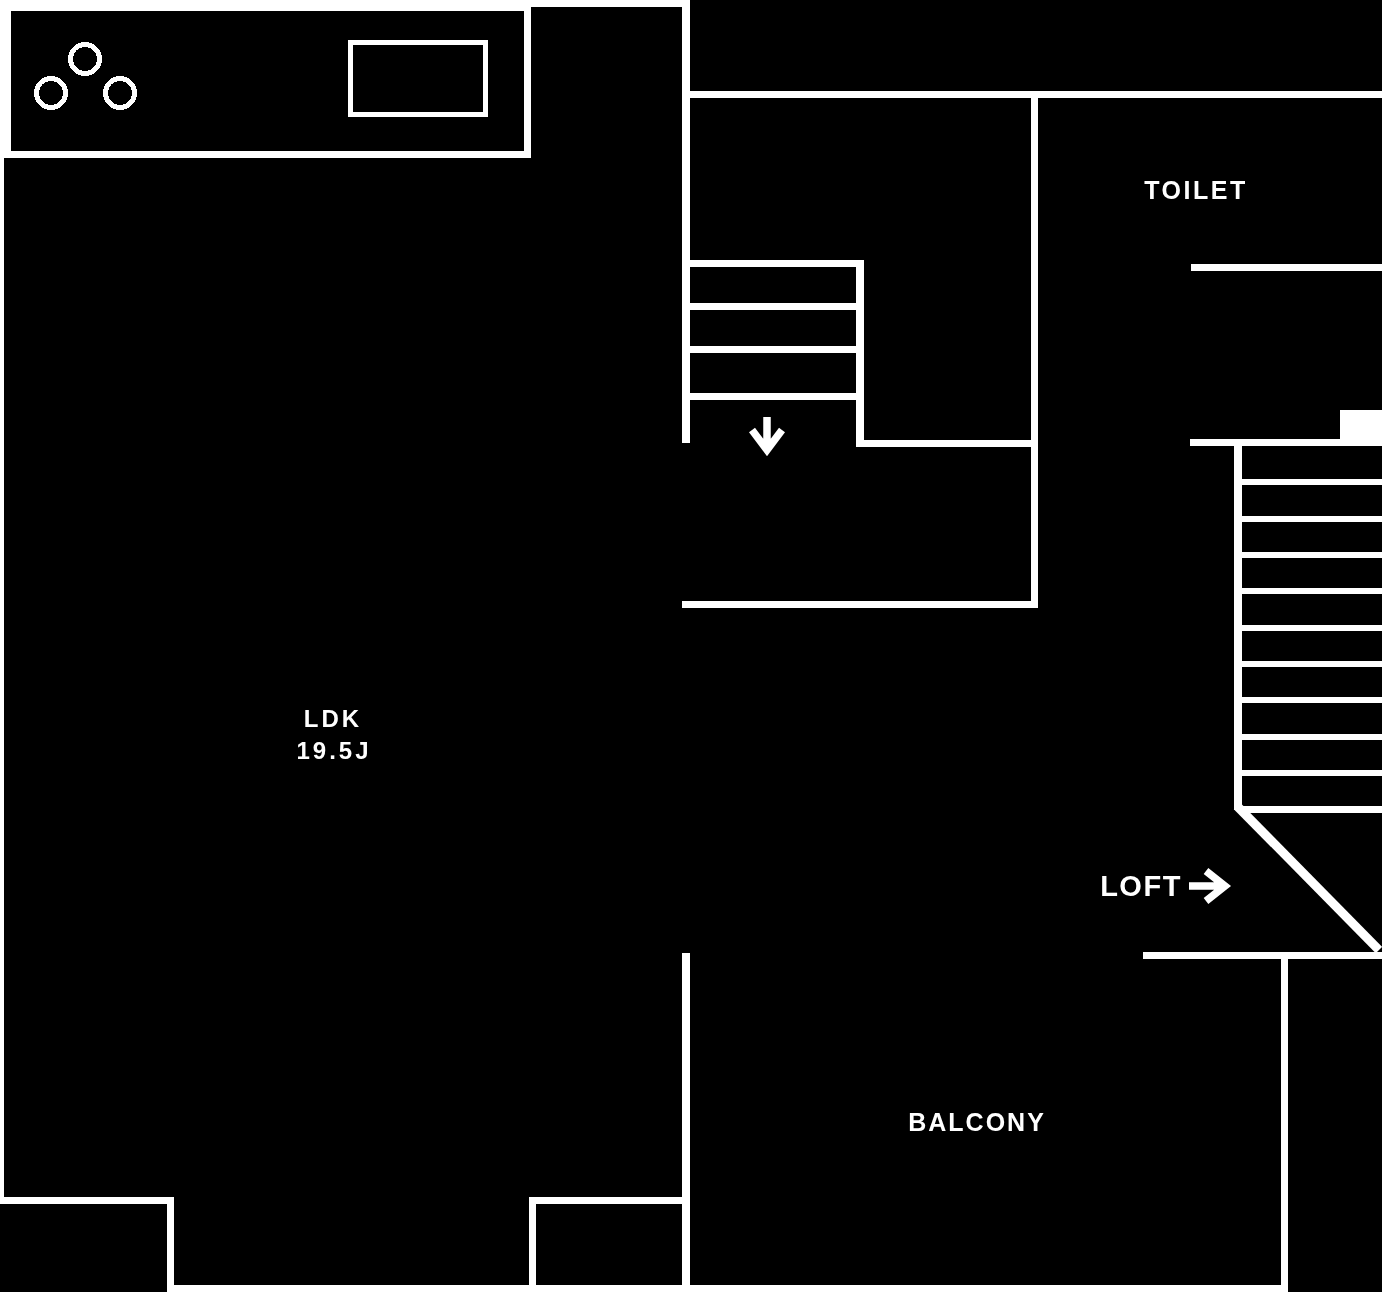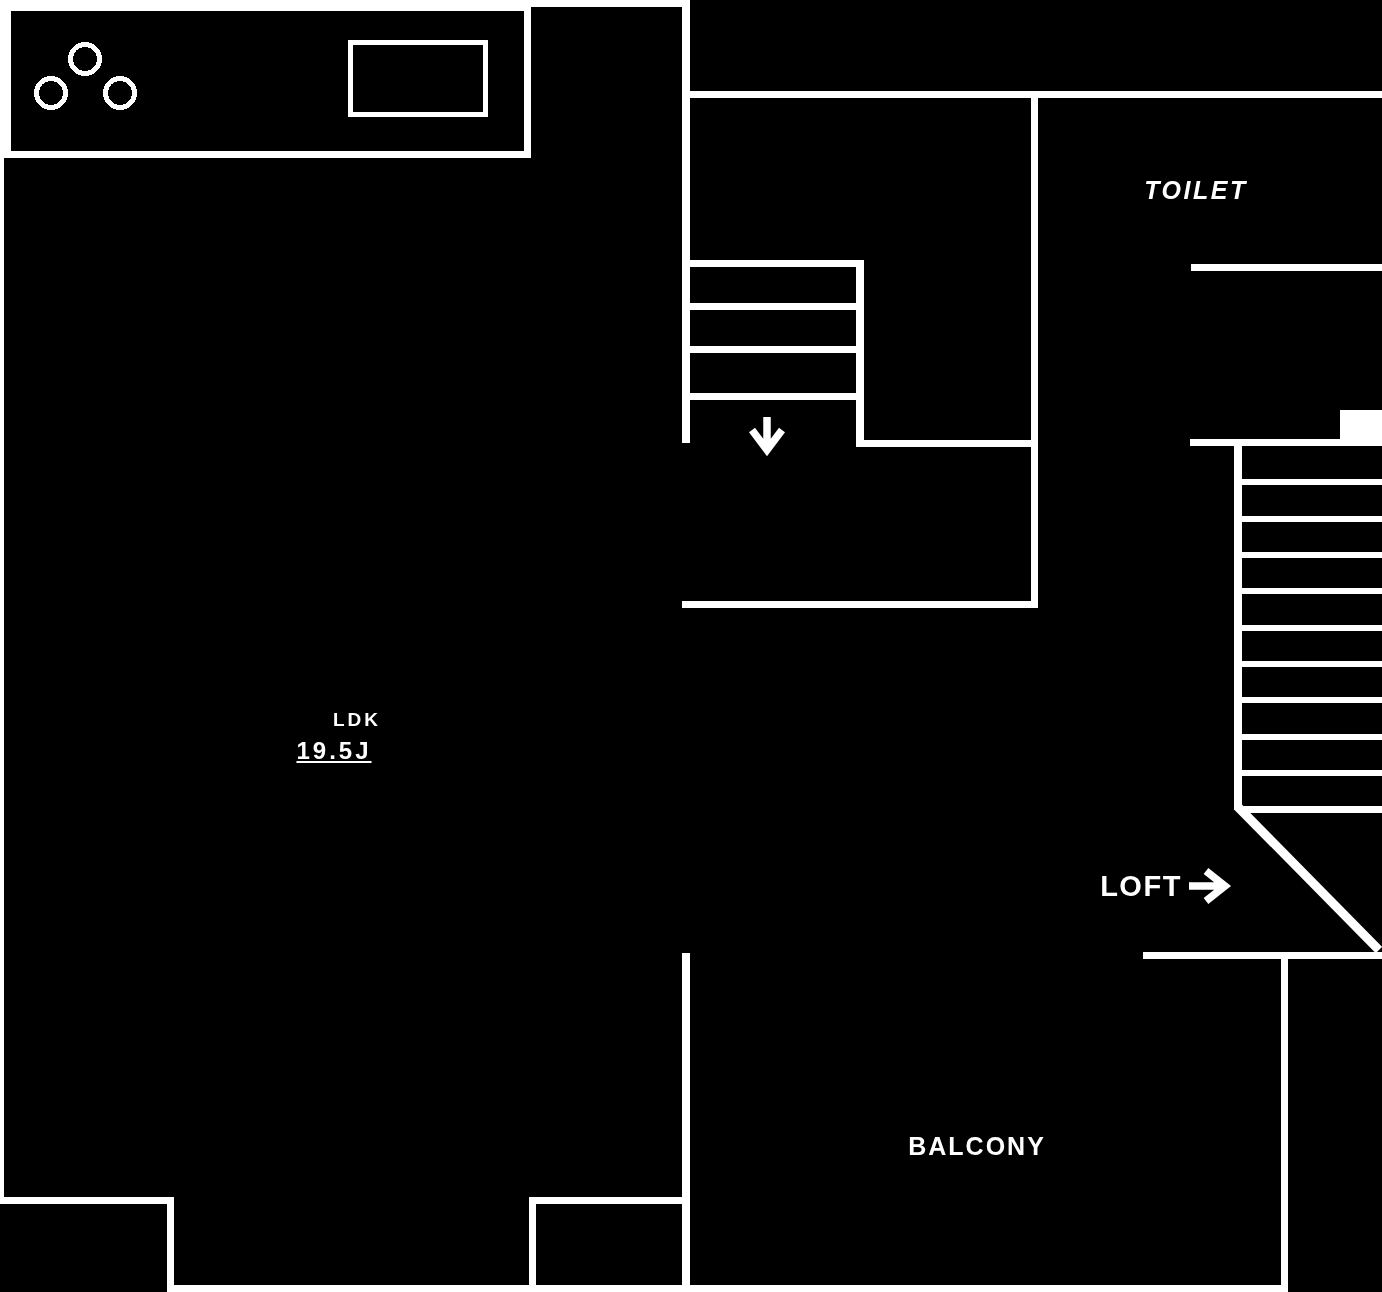--- a/index.html
+++ b/index.html
@@ -12,25 +12,25 @@
   }
   .plan svg{position:absolute;left:0;top:0;}
   .lbl{
     position:absolute;
     transform:translate(-50%,-50%);
     color:#fff;
     font-weight:700;
     white-space:nowrap;
     line-height:1;
   }
-  .lbl-toilet{left:1196px;top:190px;font-size:25px;letter-spacing:2.5px;font-style:italic;}
-  .lbl-ldk{left:333px;top:719px;font-size:19px;letter-spacing:3px;margin-left:24px;}
-  .lbl-ldk-area{left:334px;top:751px;font-size:24px;letter-spacing:3px;text-decoration:underline;}
+  .lbl-toilet{left:1196px;top:190px;font-size:25px;letter-spacing:2.5px;}
+  .lbl-ldk{left:333px;top:719px;font-size:24px;letter-spacing:3px;}
+  .lbl-ldk-area{left:334px;top:751px;font-size:24px;letter-spacing:3px;}
   .lbl-loft{left:1141px;top:886px;font-size:29px;letter-spacing:1.5px;}
-  .lbl-balcony{left:977px;top:1122px;font-size:25px;letter-spacing:2px;margin-top:24px;}
+  .lbl-balcony{left:977px;top:1122px;font-size:25px;letter-spacing:2px;}
 </style>
 </head>
 <body>
 
 <div class="plan">
 
   <svg width="1382" height="1292" viewBox="0 0 1382 1292" shape-rendering="crispEdges">
 
     <rect x="0" y="0" width="690" height="7" fill="#fff"></rect>
     <rect x="0" y="0" width="4" height="1204" fill="#fff"></rect>

